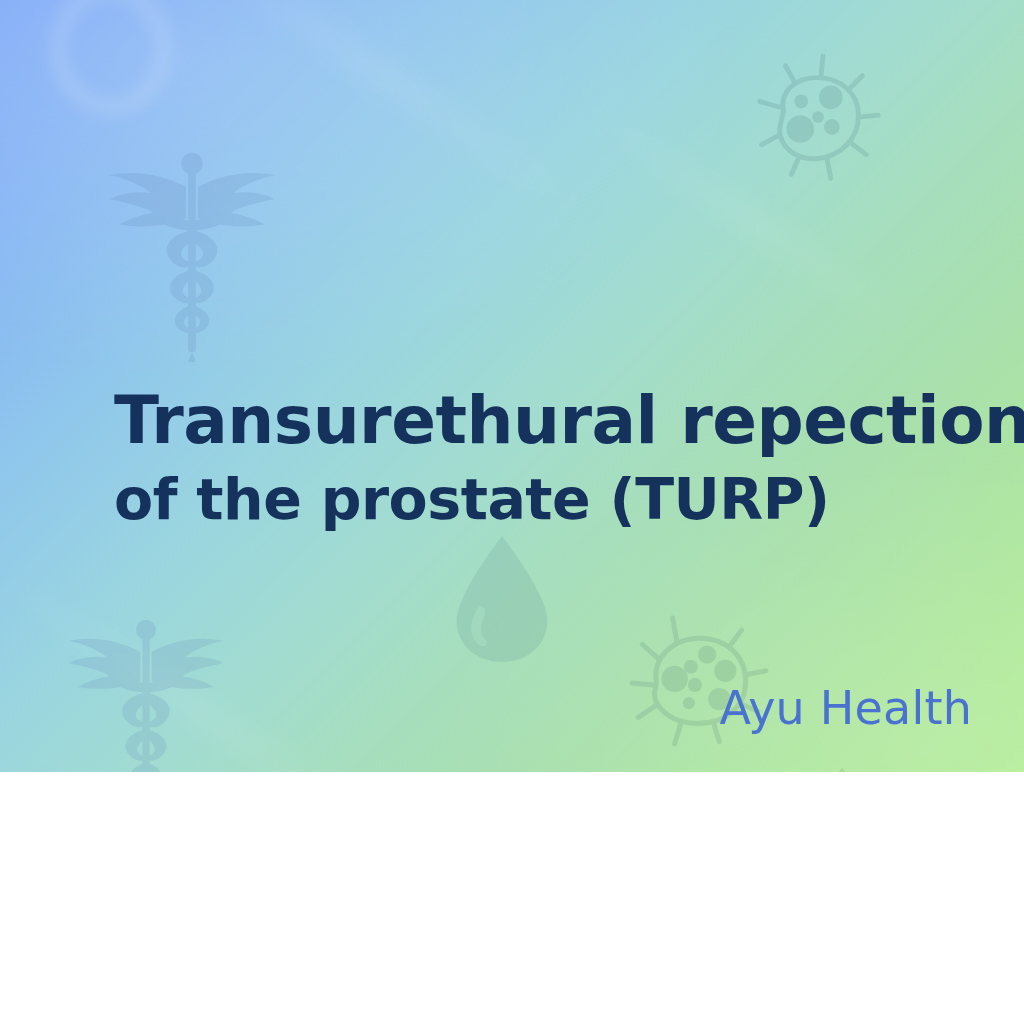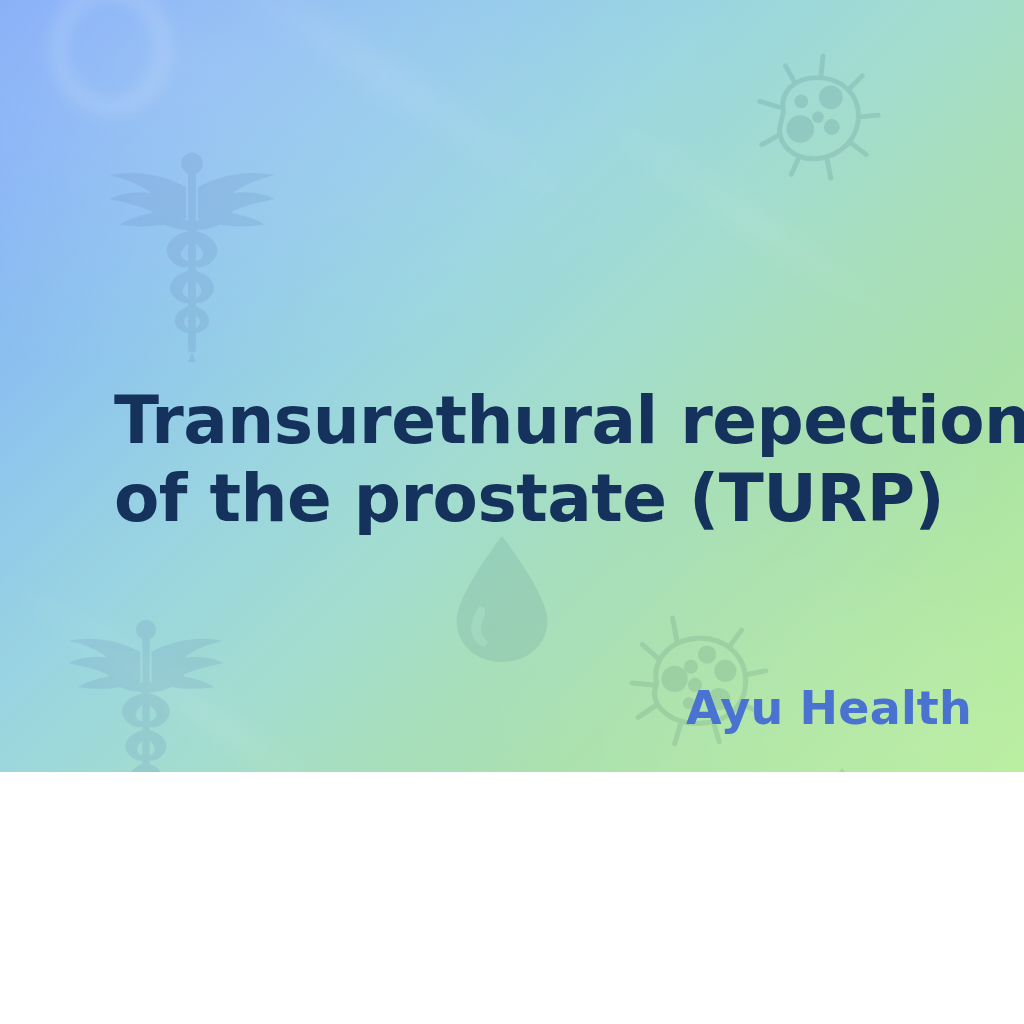--- a/index.html
+++ b/index.html
@@ -89,30 +89,30 @@
   .title-line {
     margin: 0;
     color: #15325C;
     font-family: "DejaVu Sans", sans-serif;
     font-weight: bold;
     font-size: 66px;
     line-height: 78px;
     letter-spacing: -0.5px;
     white-space: nowrap;
   }
-  .title-line-2 { font-size: 66px; }
+  .title-line-2 { font-size: 57px; }
 
   
   .brand {
     position: absolute;
     right: 52px;
     bottom: 36px;
     color: #4A72D0;
     font-family: "DejaVu Sans", sans-serif;
-    font-weight: bold;
+    font-weight: normal;
     font-size: 46px;
     line-height: 56px;
     letter-spacing: 0.2px;
   }
 </style>
 </head>
 <body>
 
 <div class="canvas">
 

